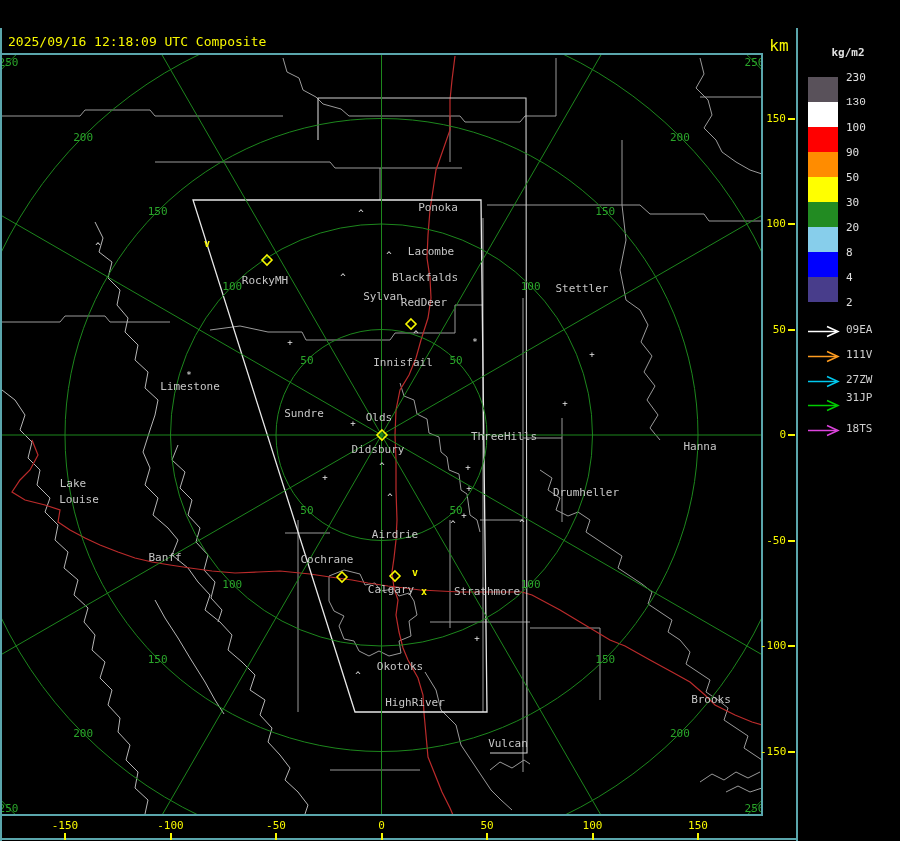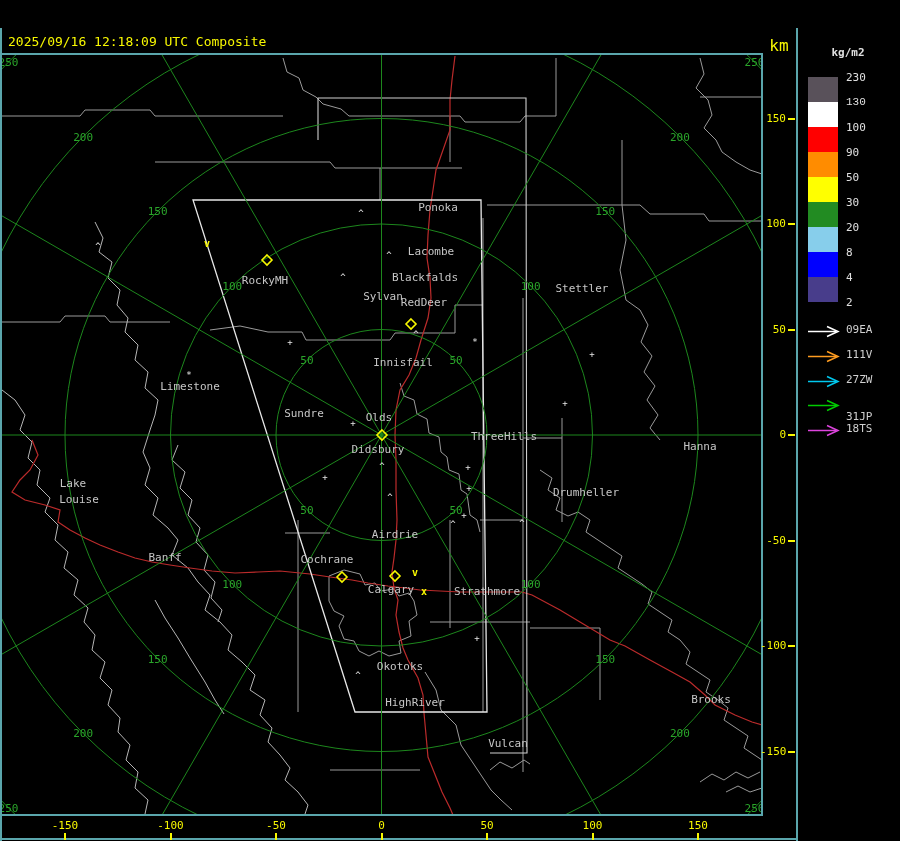--- a/index.html
+++ b/index.html
@@ -221,21 +221,21 @@
       <div class="station-id" style="top: 347.75px;">111V</div>
       <div class="station-arrow" style="top: 372.5px;"><svg width="38" height="13">
           <line x1="2" y1="6.5" x2="30" y2="6.5" stroke="#00c8ee" stroke-width="1.5"></line>
           <polyline points="21,1.5 32,6.5 21,11.5" fill="none" stroke="#00c8ee" stroke-width="1.5"></polyline>
         </svg></div>
       <div class="station-id" style="top: 372.5px;">27ZW</div>
       <div class="station-arrow" style="top: 397.25px;"><svg width="38" height="13">
           <line x1="2" y1="6.5" x2="30" y2="6.5" stroke="#00cc00" stroke-width="1.5"></line>
           <polyline points="21,1.5 32,6.5 21,11.5" fill="none" stroke="#00cc00" stroke-width="1.5"></polyline>
         </svg></div>
-      <div class="station-id" style="top: 410px;">31JP</div>
+      <div class="station-id" style="top: 391px;">31JP</div>
       <div class="station-arrow" style="top: 422px;"><svg width="38" height="13">
           <line x1="2" y1="6.5" x2="30" y2="6.5" stroke="#dd44dd" stroke-width="1.5"></line>
           <polyline points="21,1.5 32,6.5 21,11.5" fill="none" stroke="#dd44dd" stroke-width="1.5"></polyline>
         </svg></div>
       <div class="station-id" style="top: 422px;">18TS</div>
     </div>
   <div id="bottom-axis">
     <div class="ax-label-b" style="left:-15px;width:50px;text-align:left;">km</div>
   <div class="ax-label-b" style="left: 40px;">-150</div>
       <div class="ax-tick-b" style="left: 64px;"></div>

